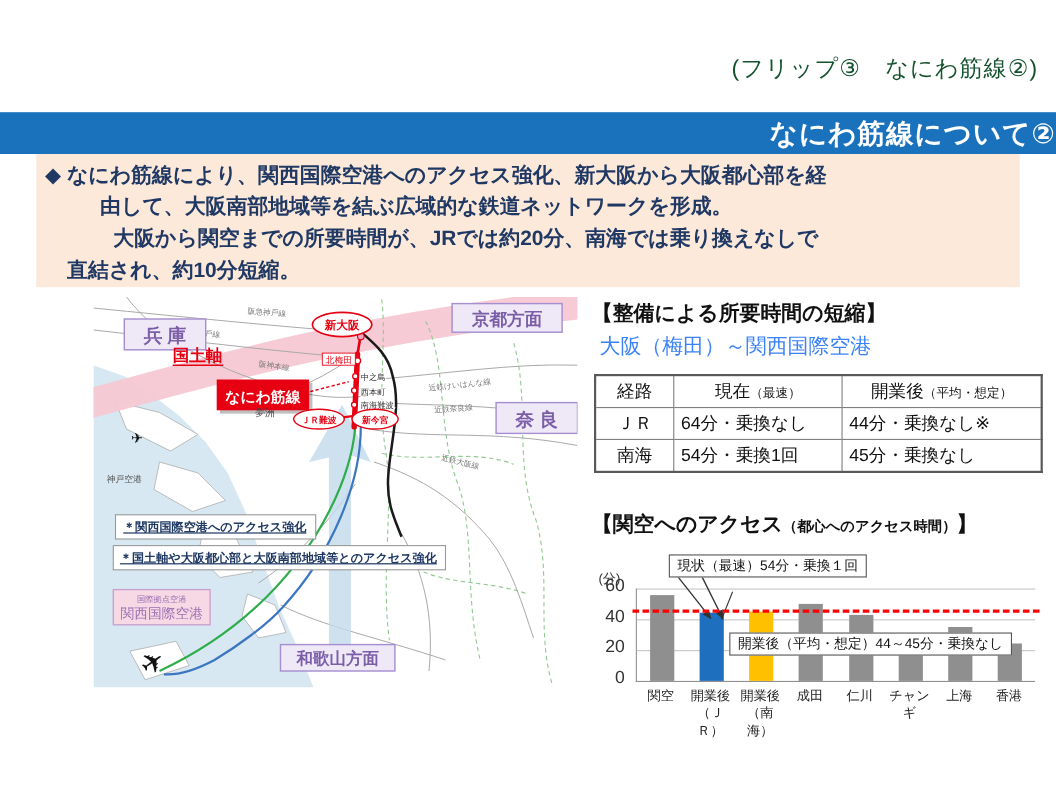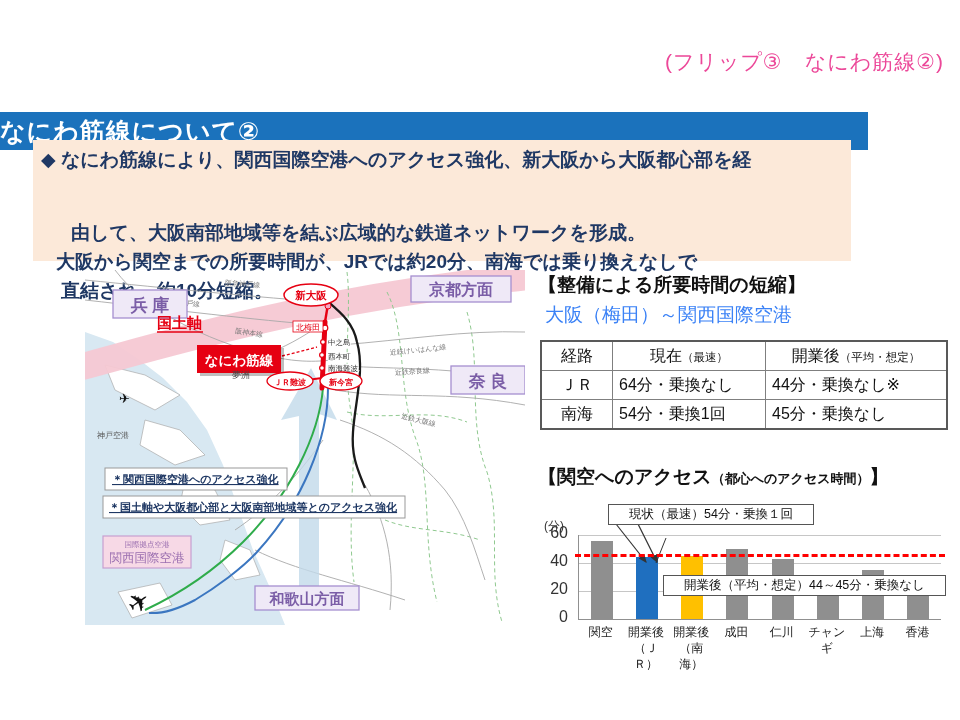--- a/index.html
+++ b/index.html
@@ -1,30 +1,30 @@
 <!DOCTYPE html>
 <html><head>
 <meta charset="utf-8">
 <style>
   html,body{margin:0;padding:0;background:#fff;}
   body{font-family:"Liberation Sans","DejaVu Sans",sans-serif;}
   .slide{position:relative;width:960px;height:720px;background:#fff;overflow:hidden;}
 
-  .flip-note{position:absolute;top:48px;right:16px;font-size:21px;color:#ec4899;letter-spacing:1px;text-align:center;}
-
-  .title-bar{position:absolute;top:112px;left:0;width:868px;height:38px;background:#1B72BC;
-             display:flex;align-items:center;justify-content:flex-start;}
+  .flip-note{position:absolute;top:48px;right:16px;font-size:21px;color:#14532d;letter-spacing:1px;text-align:center;}
+
+  .title-bar{position:absolute;top:102px;left:0;width:960px;height:38px;background:#1B72BC;
+             display:flex;align-items:center;justify-content:flex-end;}
   .title-bar .t{color:#fff;font-size:25px;font-weight:bold;letter-spacing:1px;}
 
-  .summary{position:absolute;top:140px;left:33px;width:818px;height:121px;background:#FCE9D9;
+  .summary{position:absolute;top:140px;left:33px;width:894px;height:121px;background:#FCE9D9;
            color:#1F3864;font-weight:bold;font-size:19px;line-height:29px;padding-top:5px;box-sizing:border-box;}
   .summary .l{white-space:nowrap;}
   .summary .l1{padding-left:8px;}
-  .summary .l2{padding-left:38px;margin-top:44px;}
-  .summary .l3{padding-left:23px;}
+  .summary .l2{padding-left:58px;}
+  .summary .l3{padding-left:70px;}
   .summary .l4{padding-left:28px;}
 
   
   .sec-title{position:absolute;font-size:19px;font-weight:bold;color:#111;}
   .sec-sub{position:absolute;font-size:19px;color:#3b82f6;}
   .sec-title .small{font-size:13px;}
 
   table.times{position:absolute;left:540px;top:340px;border-collapse:collapse;font-size:16px;color:#111;}
   table.times td{border:1px solid #7F7F7F;height:28px;padding:0 6px;background:#fff;}
   table.times{border:2px solid #595959;}
@@ -42,21 +42,21 @@
   .chart-yaxis{position:absolute;left:0px;top:35px;width:32px;height:84px;}
   .chart-yaxis .ytick{position:absolute;right:4px;font-size:16px;color:#333;width:28px;text-align:right;}
   .chart-plot{position:absolute;left:38px;top:35px;width:362px;height:84px;
               border-left:1.4px solid #909090;border-bottom:1.6px solid #909090;}
   .chart-plot .gridline{position:absolute;left:0;width:100%;height:1px;background:#C6C6C6;}
   .chart-plot .bar{position:absolute;bottom:0;}
   .chart-plot .refline{position:absolute;left:-4px;right:-4px;border-top:3px dashed #FF0000;z-index:5;}
   .chart-xaxis{position:absolute;left:38px;top:124px;width:362px;display:flex;}
   .chart-xaxis .cat{flex:1;text-align:center;font-size:12px;color:#222;line-height:16px;}
   .ann{position:absolute;background:#fff;border:1px solid #555;font-size:12.5px;color:#111;
-       padding:1px 20px;white-space:nowrap;z-index:6;}
+       padding:1px 7px;white-space:nowrap;z-index:6;}
   .ann1{left:68px;top:4px;}
   .ann2{left:123px;top:28px;margin-top:47px;}
   .ann-arrows{position:absolute;left:58px;top:12px;z-index:4;}
 
   
   .map{position:absolute;left:85px;top:270px;width:440px;height:355px;}
 </style>
 </head>
 <body>
 

